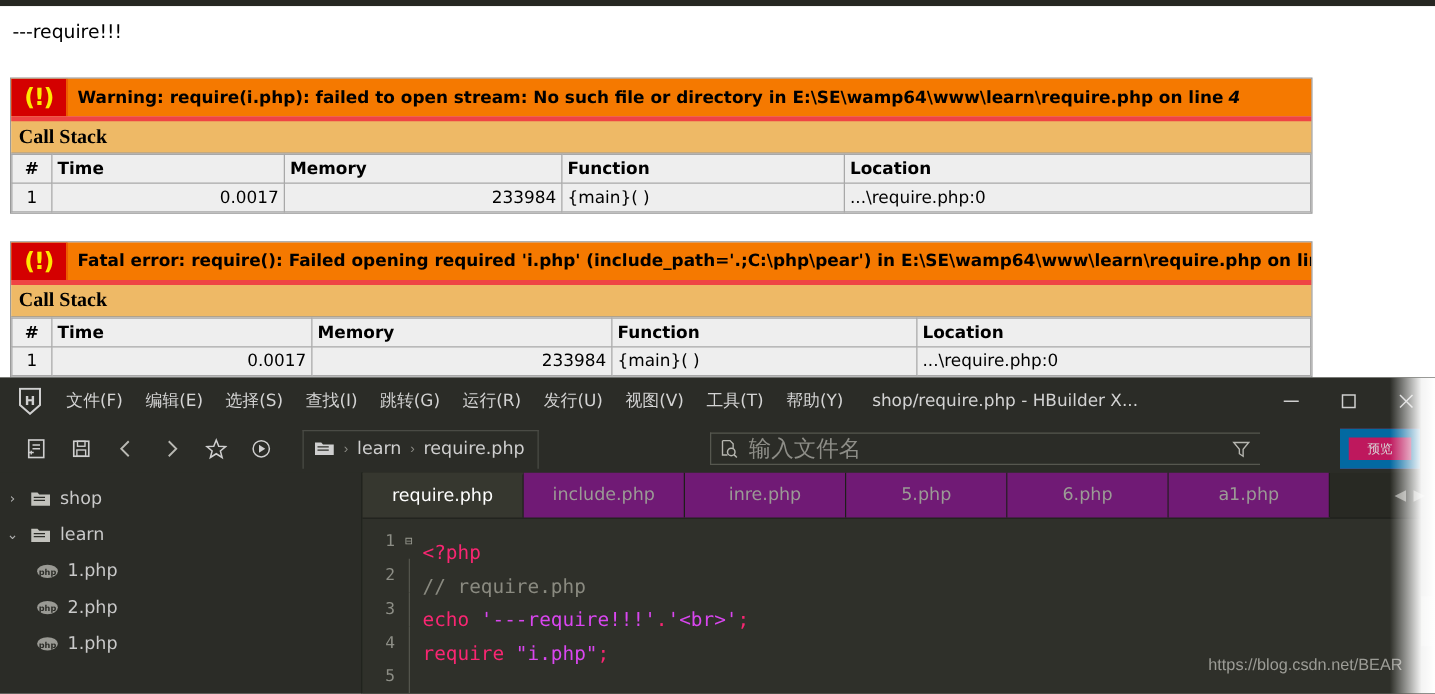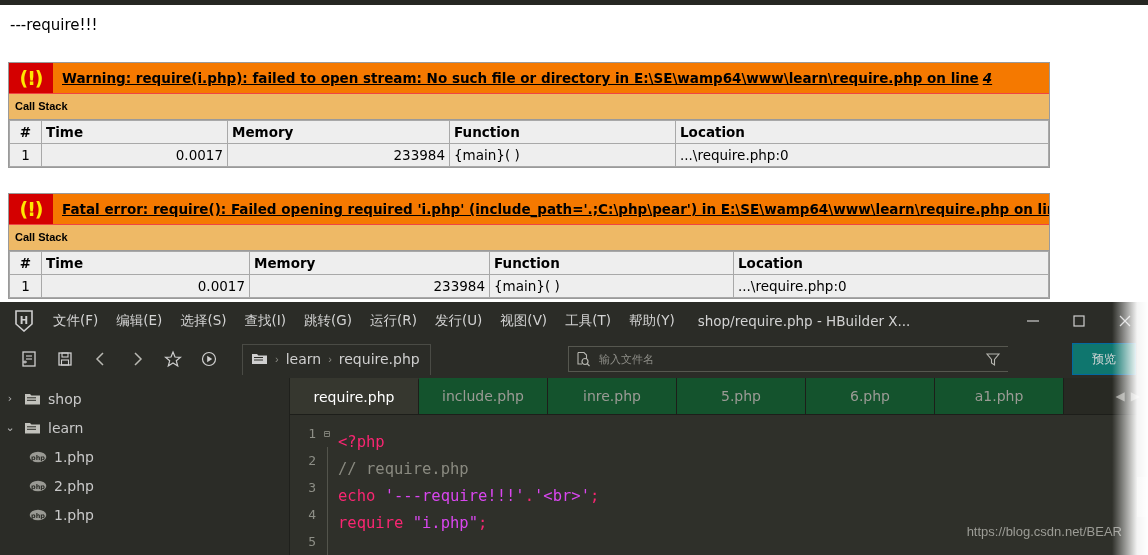--- a/index.html
+++ b/index.html
@@ -84,34 +84,33 @@
     flex: 1 1 auto;
     display: flex;
     align-items: center;
     padding-left: 8px;
     font-family: "DejaVu Sans", sans-serif;
     font-weight: bold;
     font-size: 13.5px;
     color: #000000;
     white-space: nowrap;
     overflow: hidden;
-    text-decoration: underline;
   }
   .err-msg .line-no {
     font-style: italic;
     padding-left: 4px;
   }
 
   .callstack-title {
     background: #eeb966;
-    border-top: 1px solid #ef4444;
+    border-top: 4px solid #ef4444;
     border-bottom: 1px solid #9a9a9a;
-    font-family: Liberation Sans, sans-serif;
+    font-family: Liberation Serif, serif;
     font-weight: bold;
-    font-size: 11px;
+    font-size: 16px;
     color: #000000;
     padding: 3px 0 3px 6px;
     height: 19px;
     box-sizing: content-box;
     line-height: 19px;
   }
 
   table.callstack {
     width: 100%;
     border-collapse: collapse;
@@ -264,39 +263,39 @@
     border-top: 1px solid #56574f;
     box-sizing: border-box;
   }
   .search-icon-box { width: 28px; display: flex; justify-content: center; }
   .search-input {
     flex: 1 1 auto;
     background: transparent;
     border: none;
     outline: none;
     font-family: "DejaVu Sans", sans-serif;
-    font-size: 11px;
+    font-size: 18px;
     color: #f9a8d4;
   }
   .search-input::placeholder { color: #8d8d87; }
   .filter-icon-box { width: 30px; display: flex; justify-content: center; }
 
   .preview-btn {
     position: absolute;
     right: 12px;
     top: 3px;
     width: 64px;
     height: 32px;
-    background: #0f766e;
-    border: 1px solid #0369a1;
-    display: flex;
-    align-items: center;
-    justify-content: center;
-    font-family: "DejaVu Sans", sans-serif;
-    font-size: 12px;
+    background: #be185d;
+    border: 7px solid #0369a1;
+    display: flex;
+    align-items: center;
+    justify-content: center;
+    font-family: "DejaVu Sans", sans-serif;
+    font-size: 10px;
     color: #d8d8d8;
     box-sizing: border-box;
   }
 
   
   .hbx-body {
     position: absolute;
     top: 76px; left: 0;
     width: 1148px;
     height: 177px;
@@ -354,21 +353,21 @@
   }
   .tab {
     display: flex;
     align-items: center;
     justify-content: center;
     min-width: 88px;
     padding: 0 20px;
     font-family: "DejaVu Sans", sans-serif;
     font-size: 14px;
     color: #9b9b95;
-    background: #14532d;
+    background: #701a75;
     border-right: 1px solid #1d1e1a;
     white-space: nowrap;
     flex: 0 0 auto;
   }
   .tab.active {
     background: #36372f;
     color: #ffffff;
     border-top: 2px solid #36372f;
   }
   .tab-scroll {

